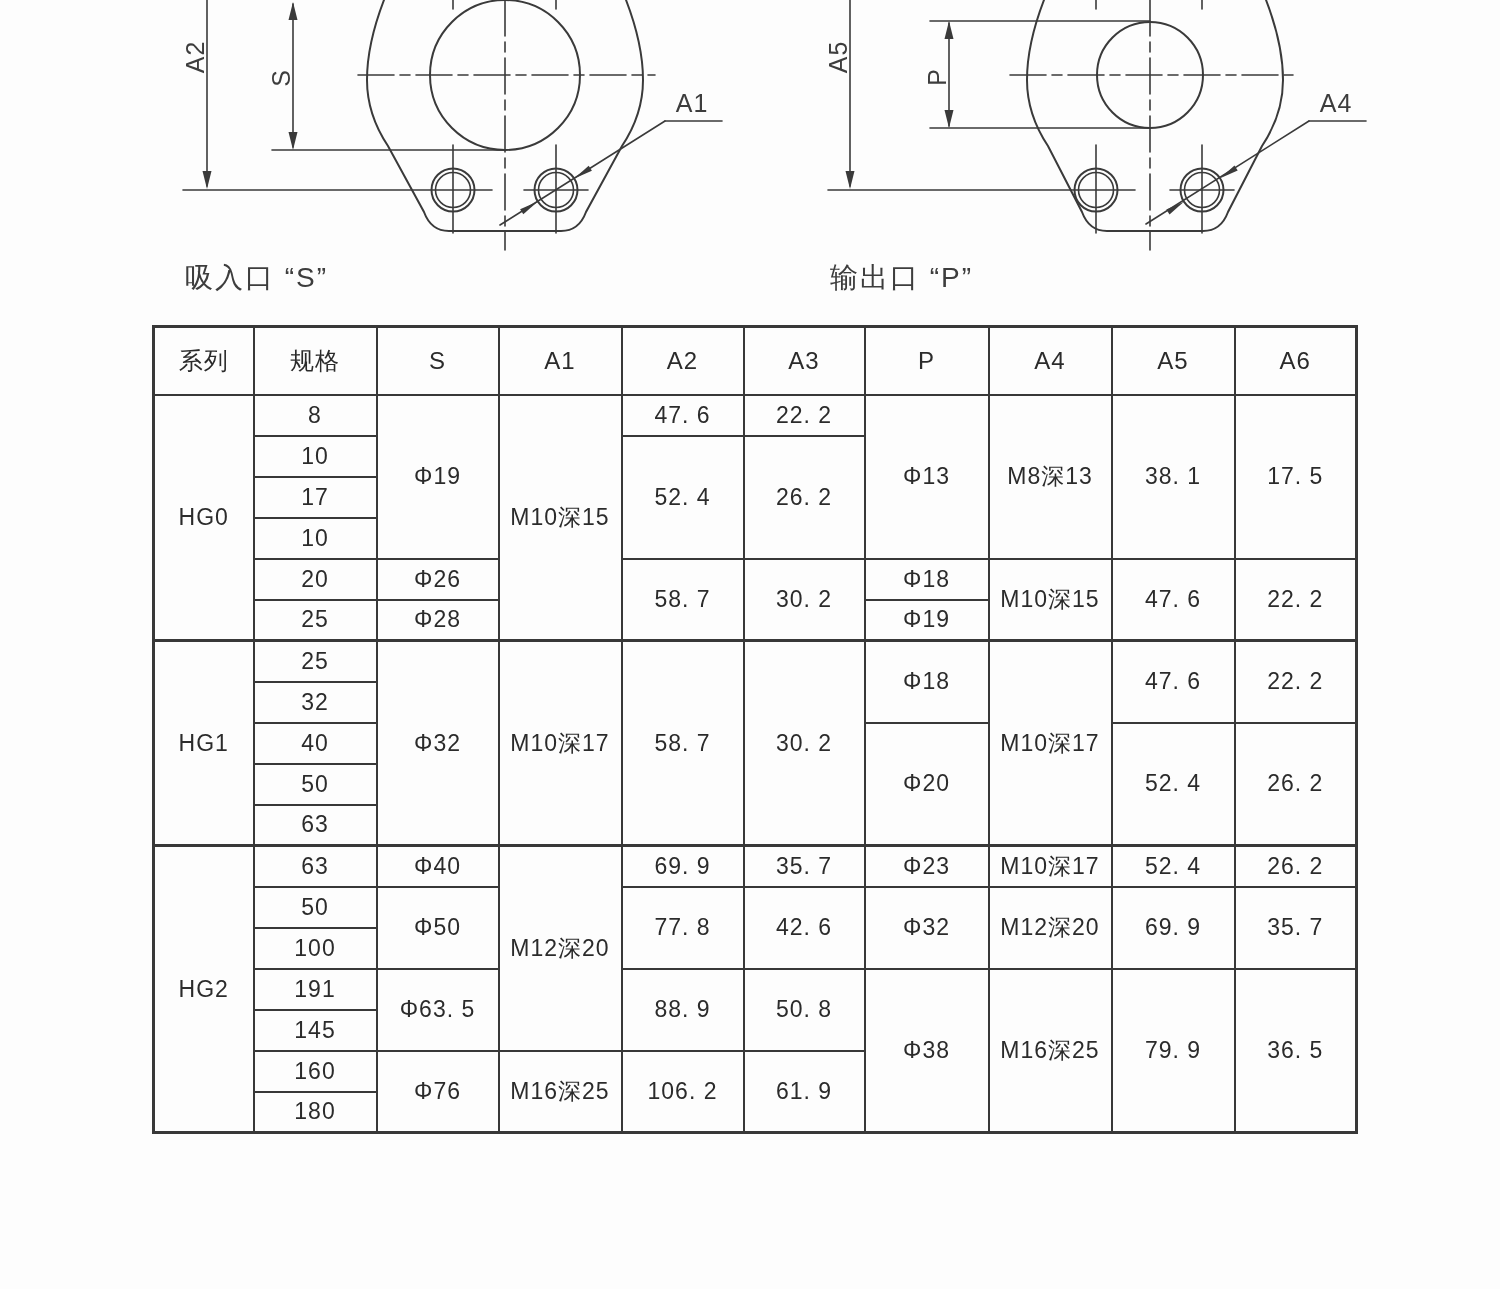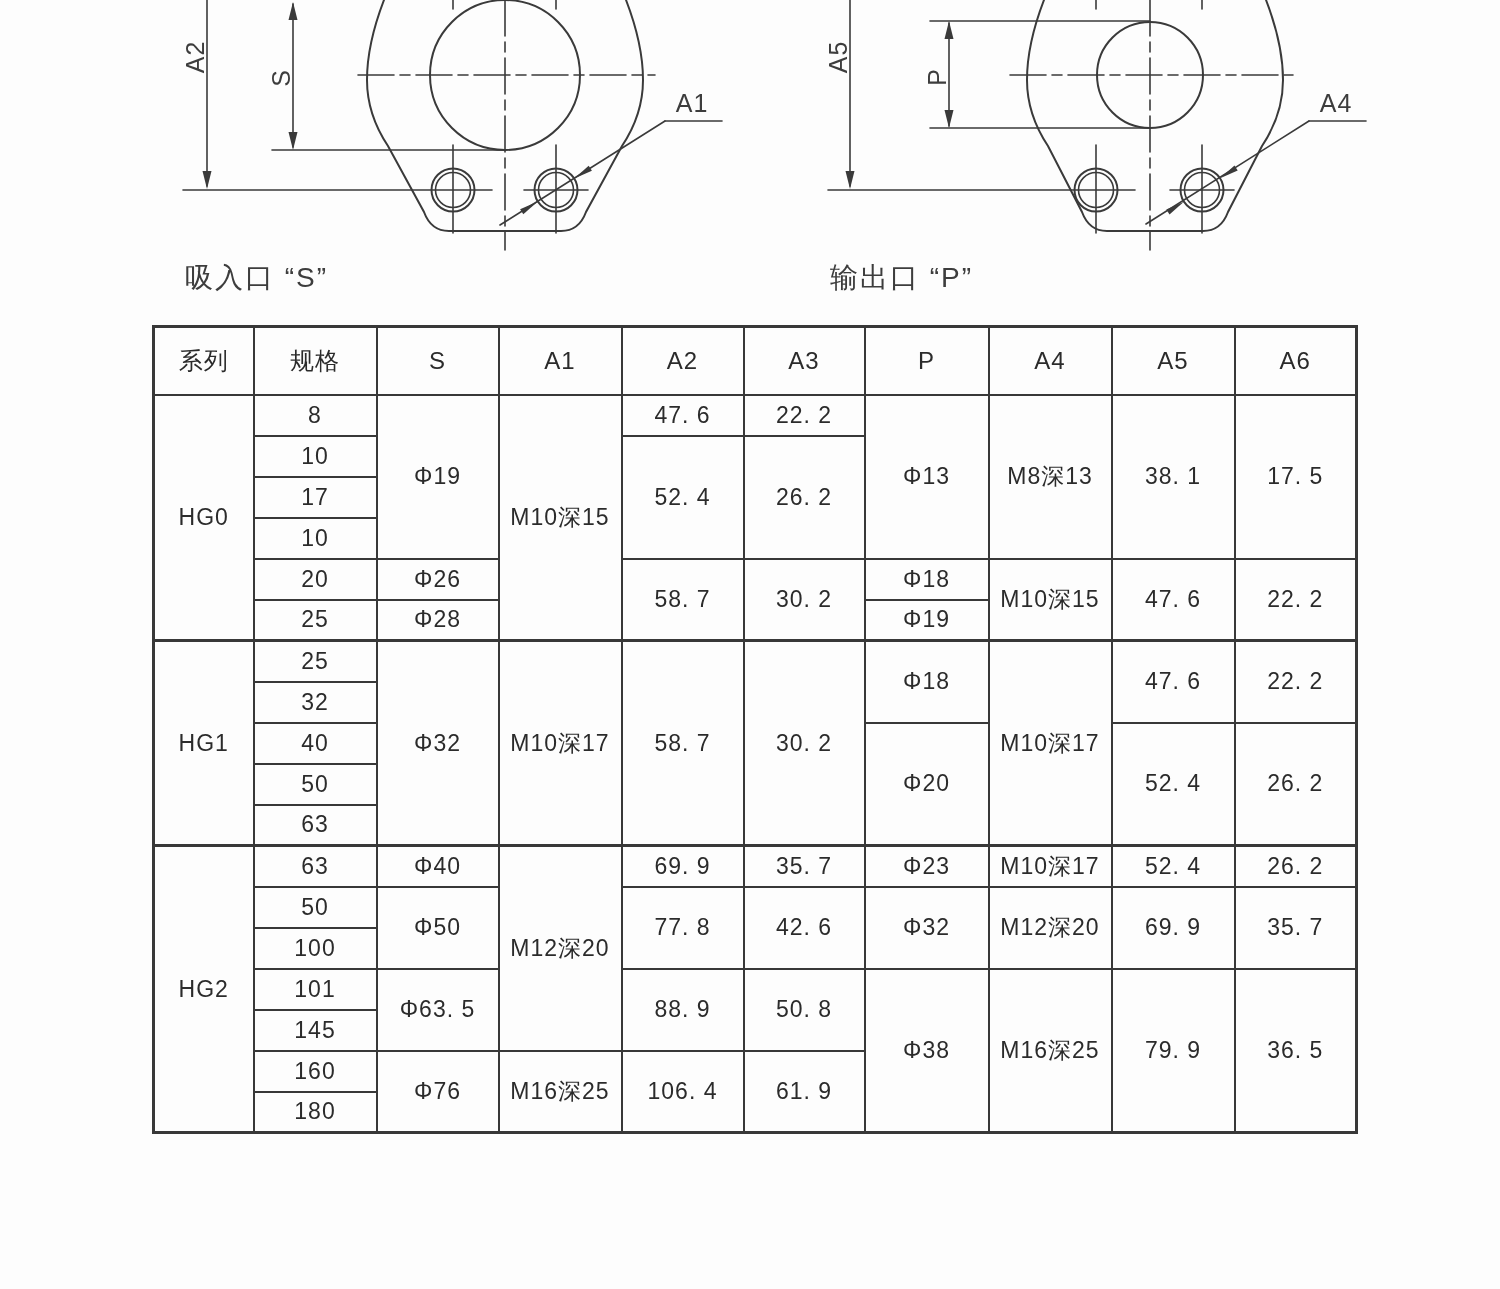--- a/index.html
+++ b/index.html
@@ -251,37 +251,37 @@
           <td rowspan="2">42. 6</td>
           <td rowspan="2">Φ32</td>
           <td rowspan="2">M12深20</td>
           <td rowspan="2">69. 9</td>
           <td rowspan="2">35. 7</td>
         </tr>
         <tr>
           <td>100</td>
         </tr>
         <tr>
-          <td>101</td>
+          <td>191</td>
           <td rowspan="2">Φ63. 5</td>
           <td rowspan="2">88. 9</td>
           <td rowspan="2">50. 8</td>
           <td rowspan="4">Φ38</td>
           <td rowspan="4">M16深25</td>
           <td rowspan="4">79. 9</td>
           <td rowspan="4">36. 5</td>
         </tr>
         <tr>
           <td>145</td>
         </tr>
         <tr>
           <td>160</td>
           <td rowspan="2">Φ76</td>
           <td rowspan="2">M16深25</td>
-          <td rowspan="2">106. 4</td>
+          <td rowspan="2">106. 2</td>
           <td rowspan="2">61. 9</td>
         </tr>
         <tr>
           <td>180</td>
         </tr>
       </tbody>
   </table>
 
 </div>
 

